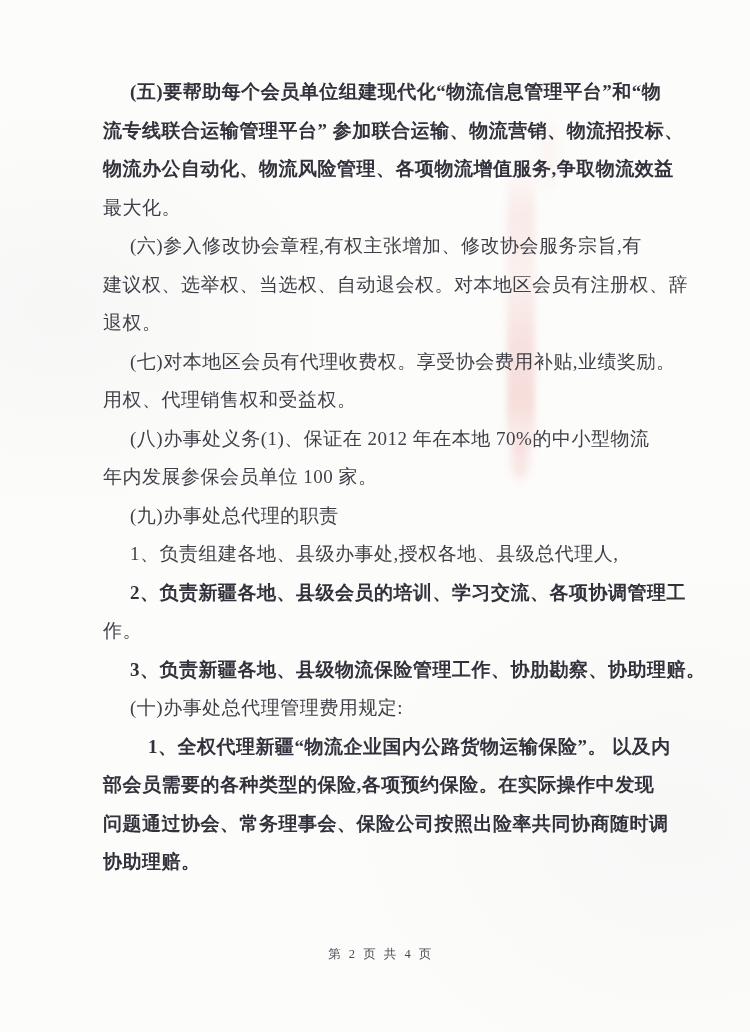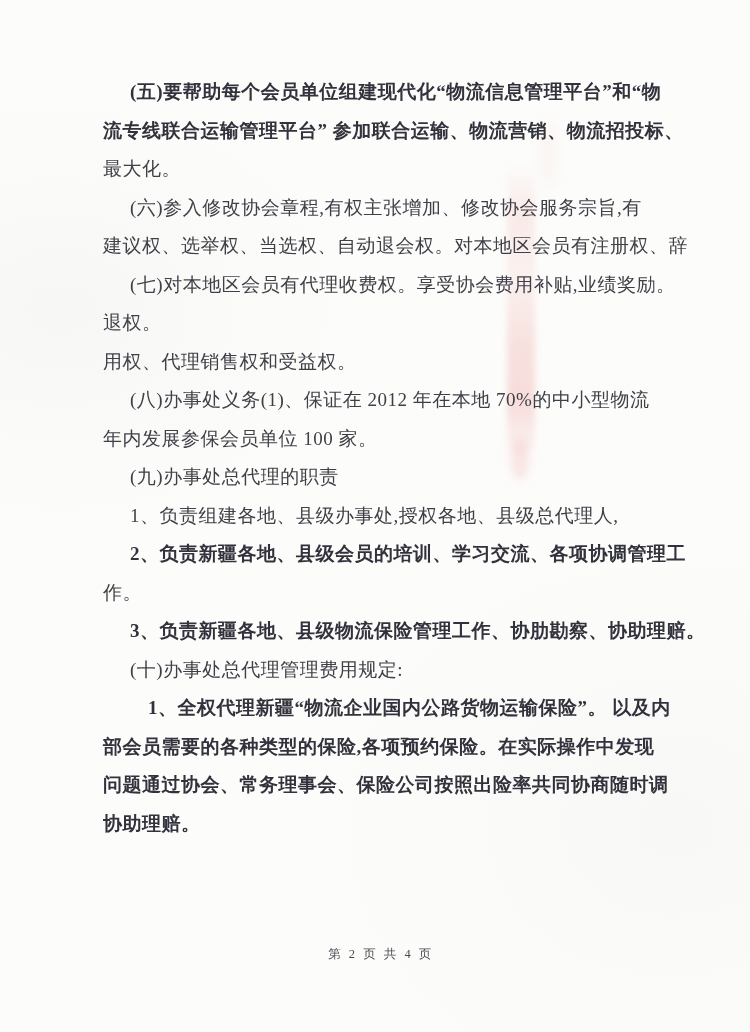--- a/index.html
+++ b/index.html
@@ -100,25 +100,26 @@
 </head>
 <body>
 
 <div class="page">
   <div class="stain-c"></div>
   <div class="stain-a"></div>
   <div class="stain-b"></div>
   <div class="doc-body">
       <div class="line ind bold">(五)要帮助每个会员单位组建现代化“物流信息管理平台”和“物</div>
       <div class="line bold">流专线联合运输管理平台” 参加联合运输、物流营销、物流招投标、</div>
+      <div class="line bold">物流办公自动化、物流风险管理、各项物流增值服务,争取物流效益</div>
       <div class="line">最大化。</div>
       <div class="line ind">(六)参入修改协会章程,有权主张增加、修改协会服务宗旨,有</div>
       <div class="line">建议权、选举权、当选权、自动退会权。对本地区会员有注册权、辞</div>
+      <div class="line">退权。</div>
       <div class="line ind">(七)对本地区会员有代理收费权。享受协会费用补贴,业绩奖励。</div>
-      <div class="line">退权。</div>
       <div class="line">用权、代理销售权和受益权。</div>
       <div class="line ind">(八)办事处义务(1)、保证在 2012 年在本地 70%的中小型物流</div>
       <div class="line">年内发展参保会员单位 100 家。</div>
       <div class="line ind">(九)办事处总代理的职责</div>
       <div class="line ind">1、负责组建各地、县级办事处,授权各地、县级总代理人,</div>
       <div class="line ind bold">2、负责新疆各地、县级会员的培训、学习交流、各项协调管理工</div>
       <div class="line">作。</div>
       <div class="line ind bold">3、负责新疆各地、县级物流保险管理工作、协肋勘察、协助理赔。</div>
       <div class="line ind">(十)办事处总代理管理费用规定:</div>
       <div class="line deep bold">1、全权代理新疆“物流企业国内公路货物运输保险”。 以及内</div>

